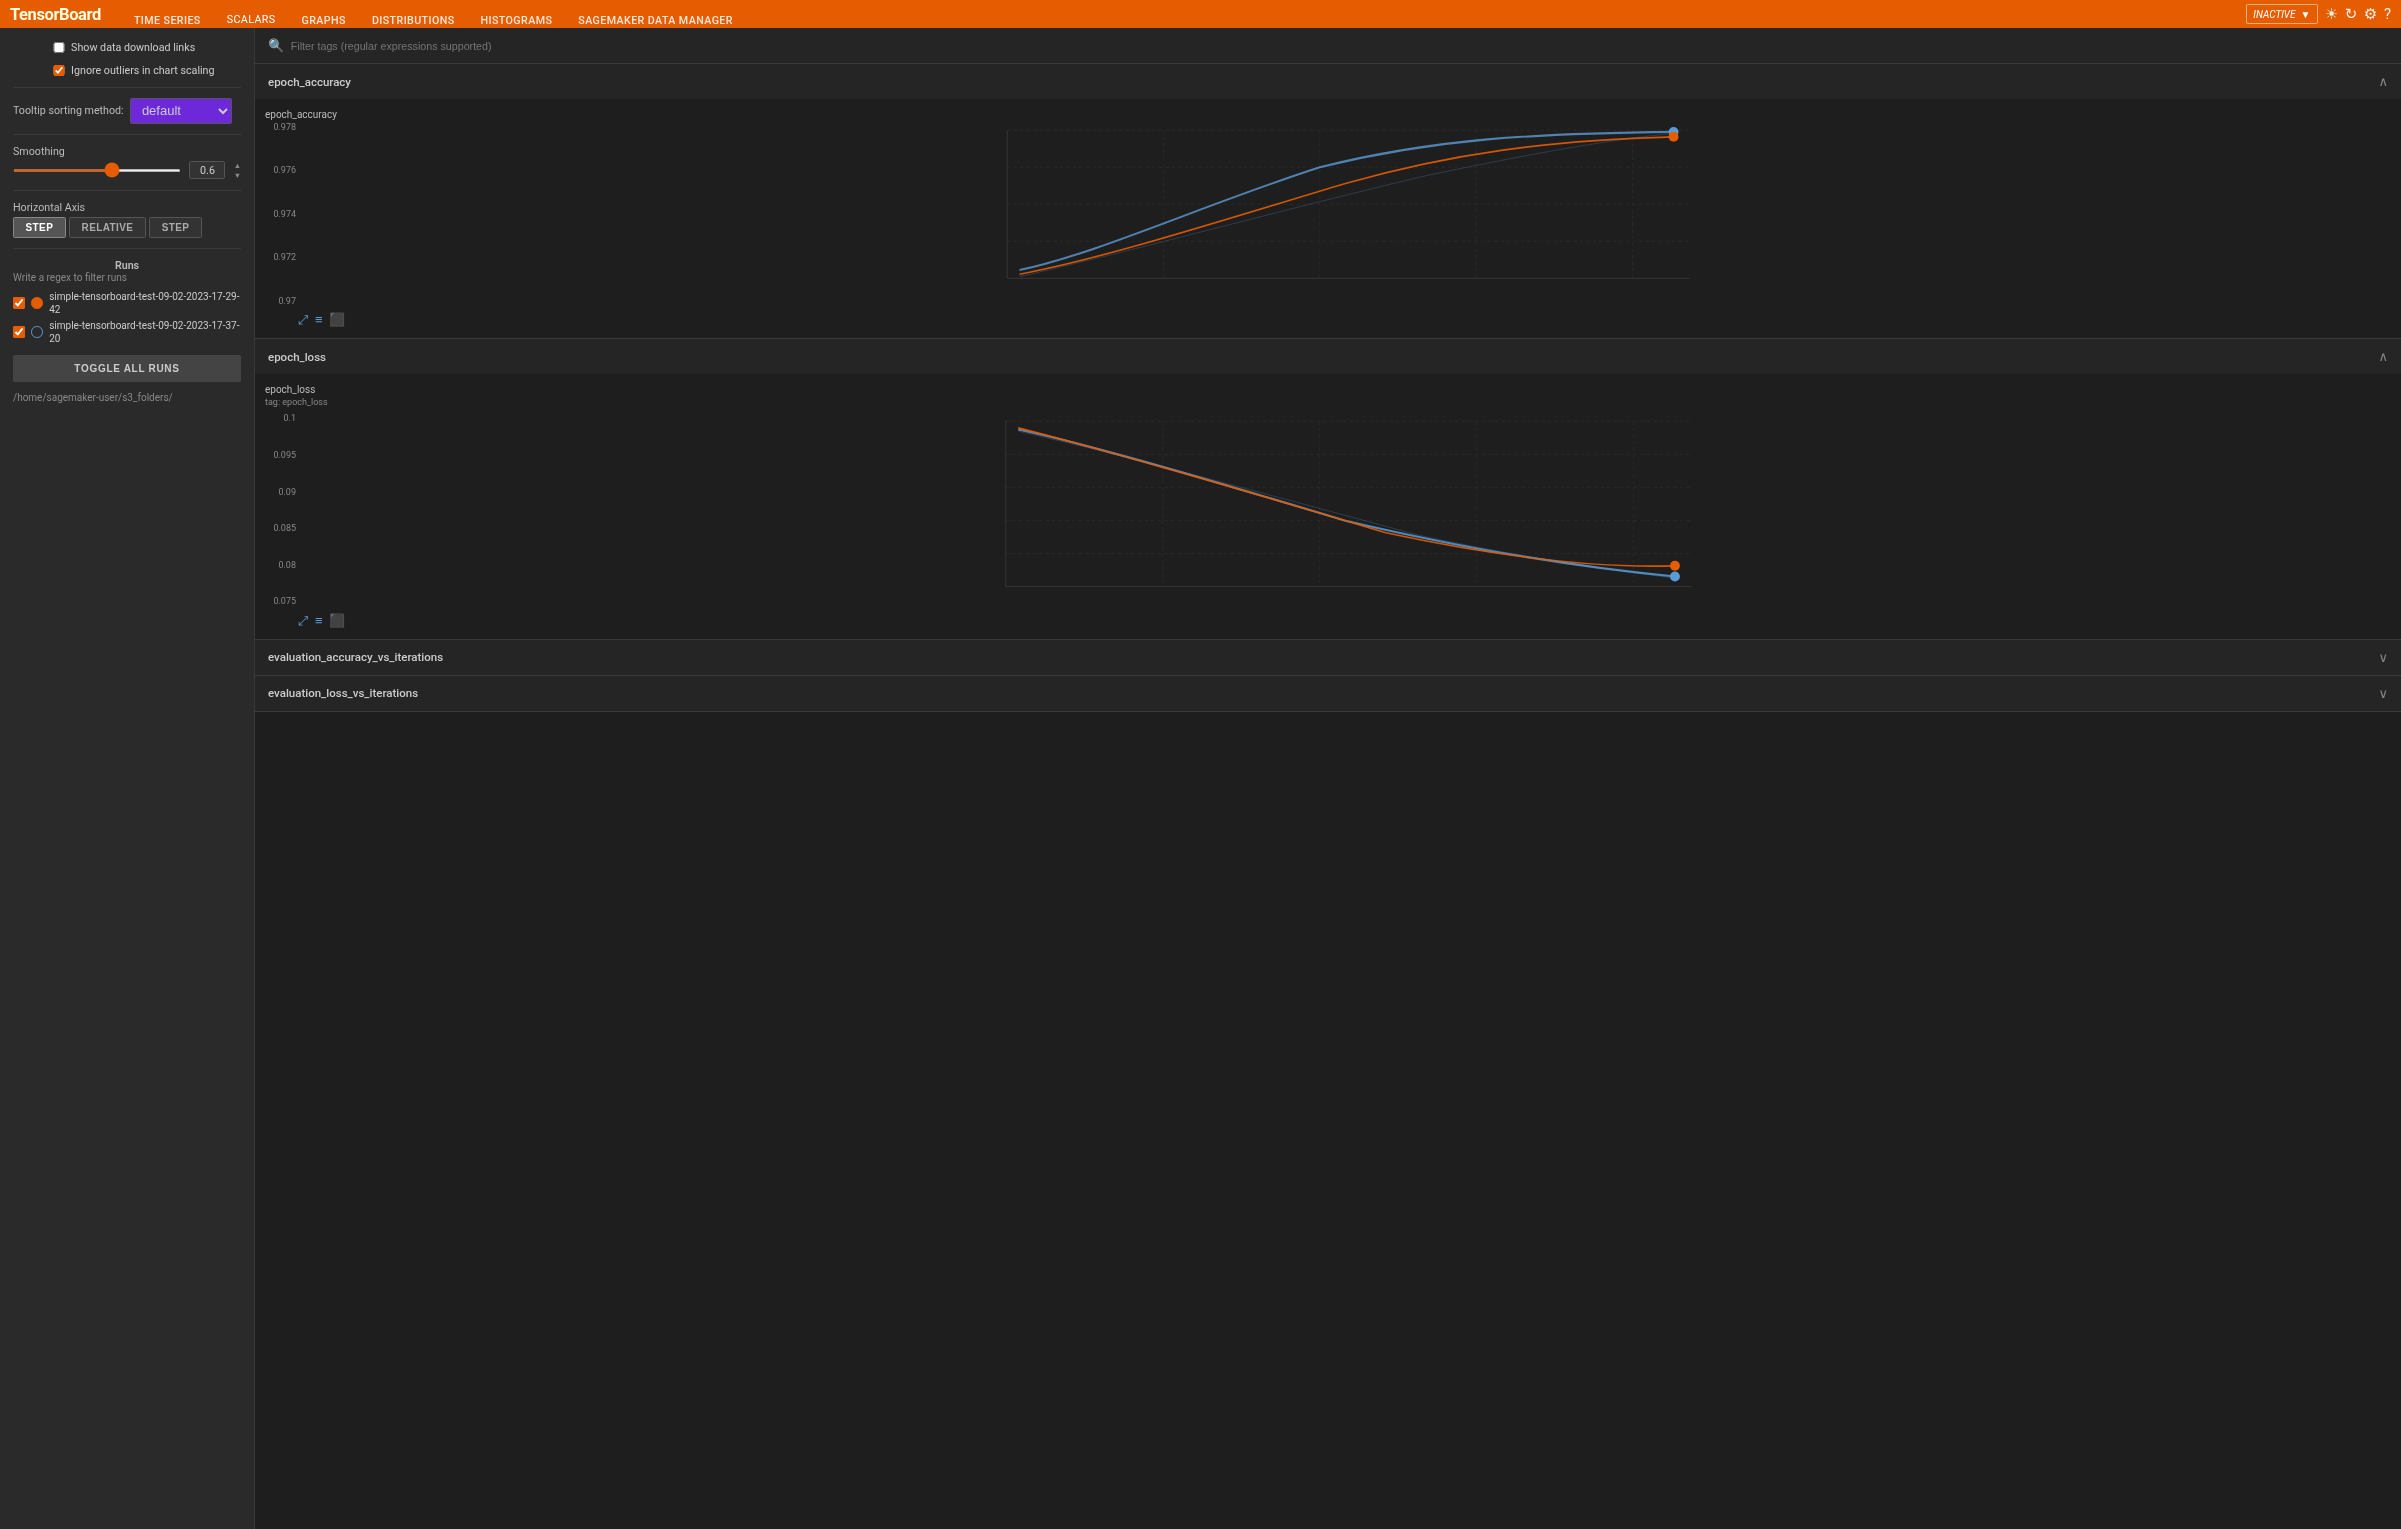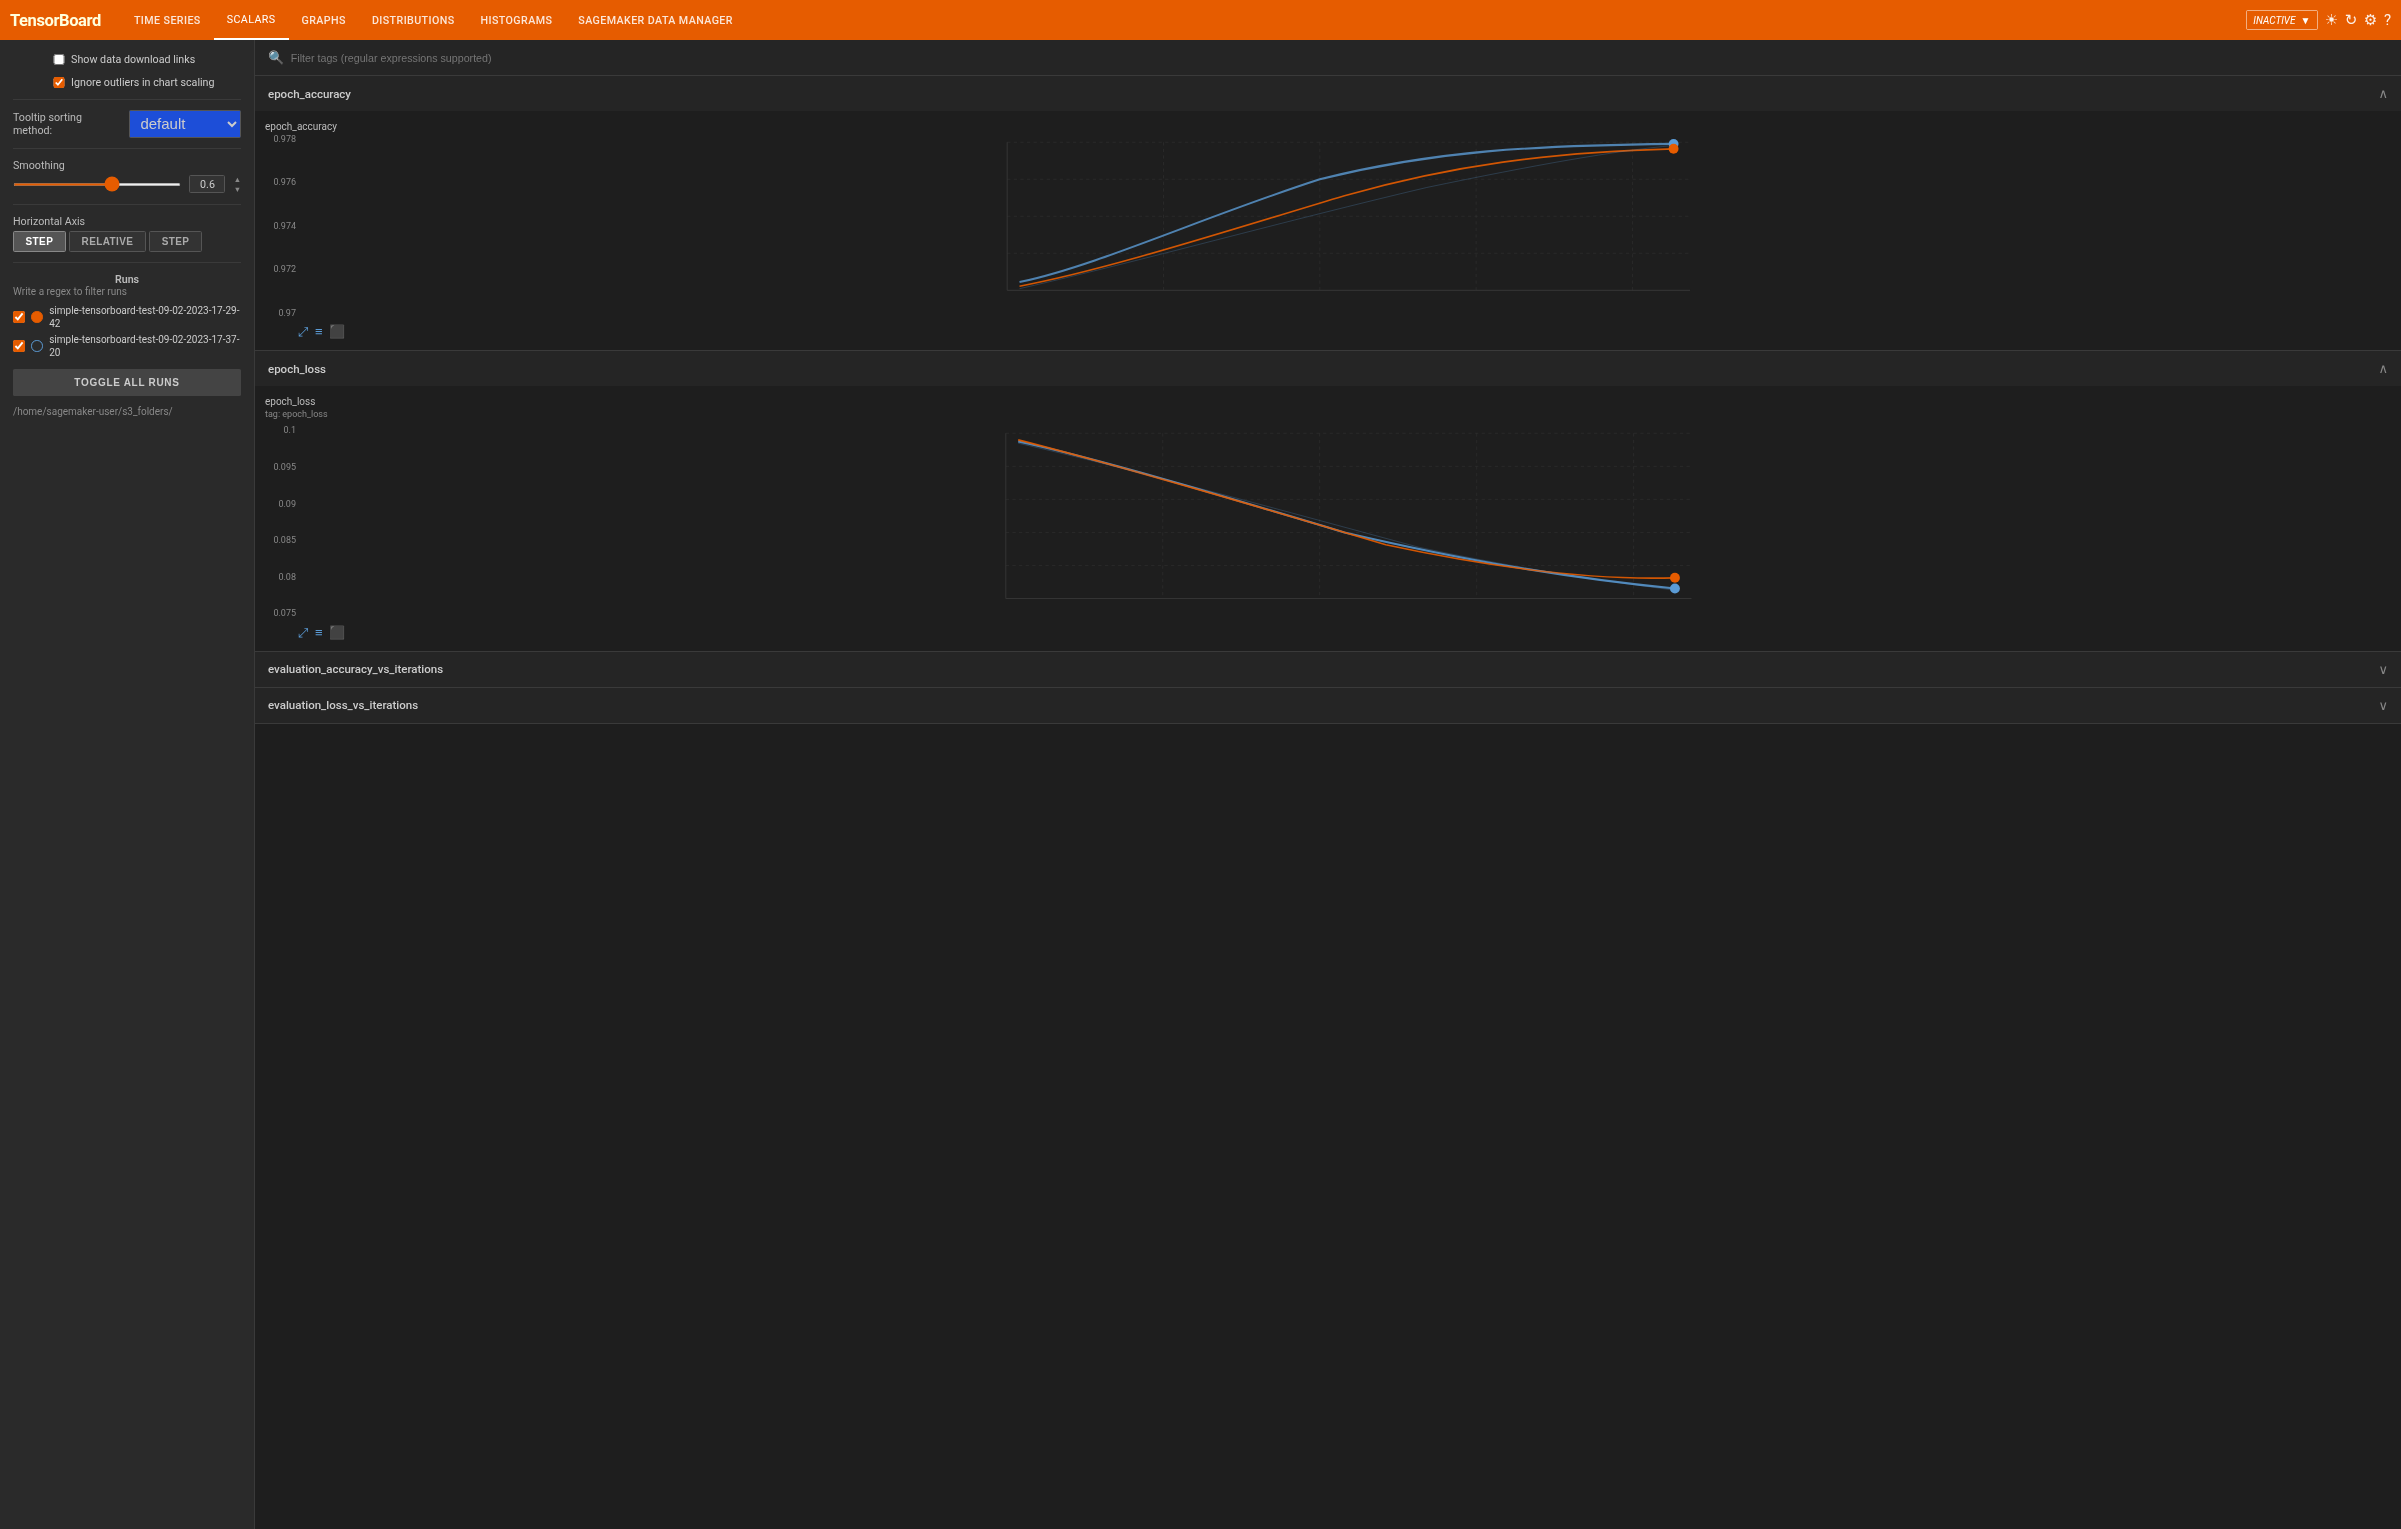--- a/index.html
+++ b/index.html
@@ -1,39 +1,39 @@
 <!DOCTYPE html>
 <html style="font-size:13px"><head>
   <meta charset="utf-8">
   <style>
     * { box-sizing: border-box; margin: 0; padding: 0; }
     body { background: #1a1a1a; color: #ccc; font-family: Roboto, Arial, sans-serif; font-size: 10.7px; display: flex; flex-direction: column; height: 100vh; overflow: hidden; }
 
     
-    #header { background: #e65c00; display: flex; align-items: center; height: 40px; padding: 0 10px; flex-shrink: 0; }
+    #header { background: #e65c00; display: flex; align-items: center; height: 28px; padding: 0 10px; flex-shrink: 0; }
     #logo { color: white; font-size: 16.5px; font-weight: bold; margin-right: 20px; letter-spacing: -0.4px; }
     #logo span { color: #ffd; }
     .nav-item { color: rgba(255,255,255,0.85); font-size: 10.7px; font-weight: 500; padding: 0 13px; height: 40px; display: flex; align-items: center; cursor: pointer; text-decoration: none; letter-spacing: 0.4px; }
     .nav-item.active { color: white; border-bottom: 2.5px solid white; font-weight: 700; }
     #header-right { margin-left: auto; display: flex; align-items: center; gap: 6.6px; }
     .status-dropdown { background: transparent; border: 0.8px solid rgba(255,255,255,0.5); color: white; padding: 3.3px 6.6px; font-size: 10px; display: flex; align-items: center; gap: 5px; cursor: pointer; border-radius: 1.6px; font-style: italic; }
     .header-icon { color: white; cursor: pointer; font-size: 15px; opacity: 0.9; }
 
     
     #main { display: flex; flex: 1; overflow: hidden; }
 
     
     #sidebar { width: 255px; background: #2a2a2a; border-right: 0.8px solid #3a3a3a; padding: 13px; overflow-y: auto; flex-shrink: 0; display: flex; flex-direction: column; gap: 10px; }
     .checkbox-row { display: flex; align-items: center; gap: 6.6px; cursor: pointer; margin-left: 40px; }
     .checkbox-row input[type="checkbox"] { width: 11.5px; height: 11.5px; accent-color: #e65c00; }
     .checkbox-label { font-size: 10.7px; color: #ccc; }
     .divider { border: none; border-top: 0.8px solid #3a3a3a; }
     .label-row { display: flex; align-items: center; gap: 6.6px; }
     .sidebar-label { font-size: 10.7px; color: #bbb; }
-    .dropdown-select { background: #1d4ed8; border: 0.8px solid #555; color: #ccc; padding: 3.3px 6.6px; font-size: 15px; border-radius: 1.6px; cursor: pointer; }
+    .dropdown-select { background: #6d28d9; border: 0.8px solid #555; color: #ccc; padding: 3.3px 6.6px; font-size: 13px; border-radius: 1.6px; cursor: pointer; }
     .section-title { font-size: 10.7px; color: #bbb; margin-bottom: 3.3px; }
     .slider-row { display: flex; align-items: center; gap: 8.2px; }
     input[type="range"] { flex: 1; accent-color: #e65c00; height: 3.3px; }
     .slider-value-box { background: #333; border: 0.8px solid #555; color: #ccc; width: 36px; padding: 1.6px 3.3px; font-size: 10.7px; text-align: center; border-radius: 1.6px; }
     .axis-buttons { display: flex; gap: 3.3px; }
     .axis-btn { padding: 4.1px 11.5px; font-size: 10px; font-weight: 600; border: 0.8px solid #555; background: #333; color: #aaa; cursor: pointer; border-radius: 1.6px; letter-spacing: 0.4px; }
     .axis-btn.active { background: #555; color: white; border-color: #888; }
     .runs-section-title { font-size: 10.7px; color: #bbb; font-weight: 600; text-align: center; }
     .regex-label { font-size: 10px; color: #888; }
     .run-row { display: flex; align-items: center; gap: 6.6px; cursor: pointer; }

